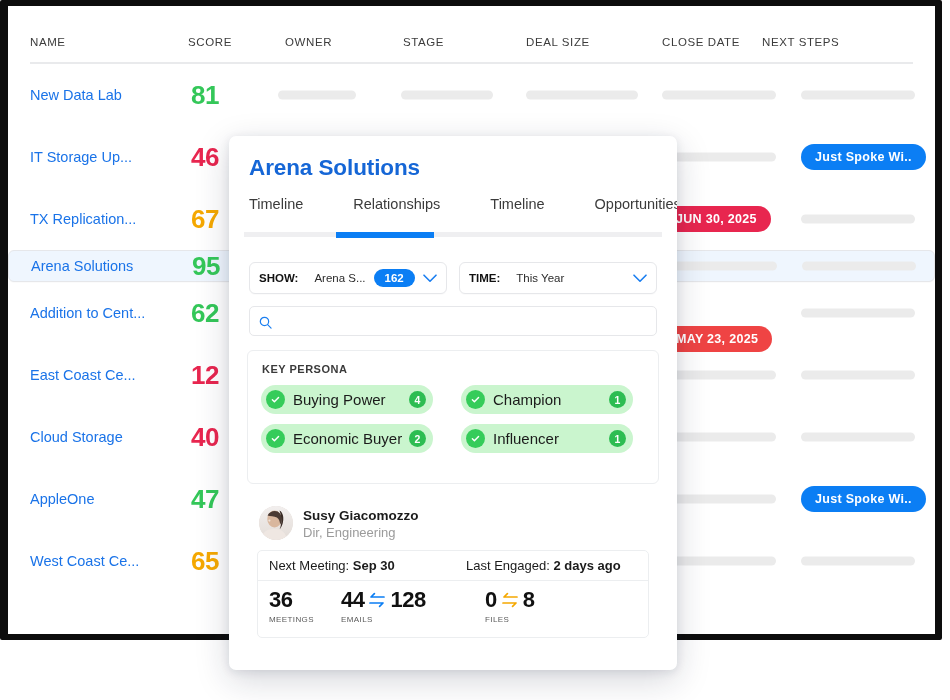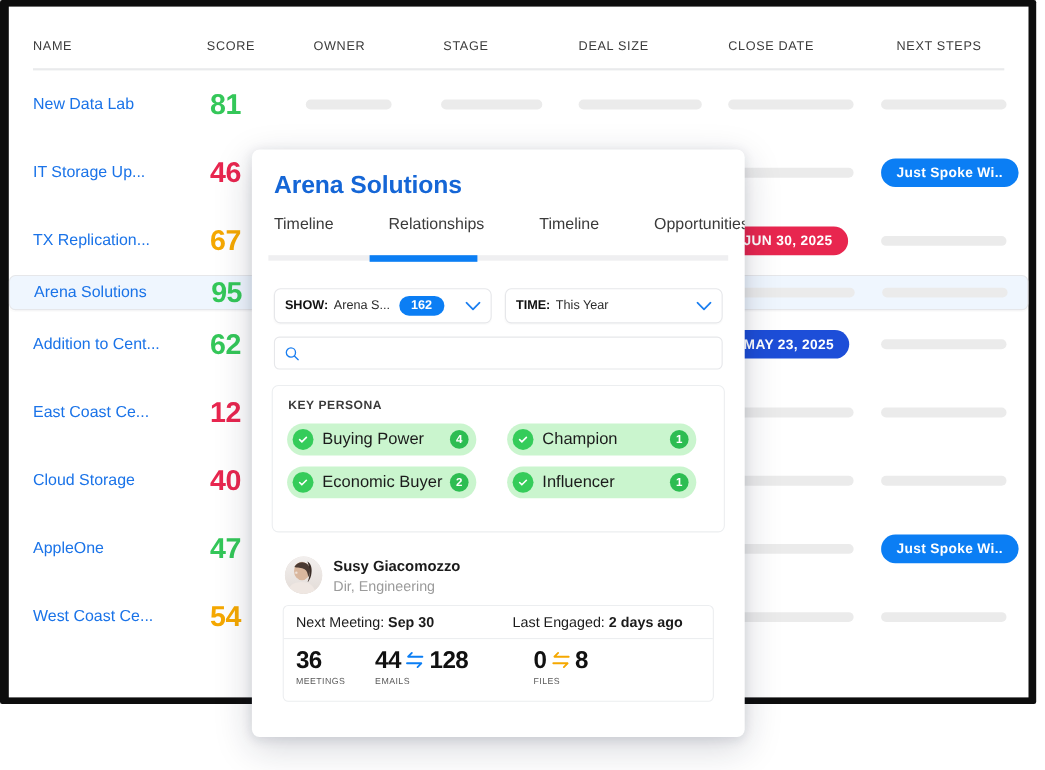--- a/index.html
+++ b/index.html
@@ -132,21 +132,21 @@
     border-radius: 6px;
     background: #fff;
     display: flex; align-items: center;
     padding: 0 9px;
     white-space: nowrap;
     box-shadow: 0 1px 1px rgba(0,0,0,.02);
   }
   .sel.a { width: 198px; }
   .sel.b { width: 198px; align-items: center; }
   .sel-lbl { font-size: 11.5px; font-weight: bold; color: #111; }
-  .sel-val { font-size: 11.5px; color: #2b2b2b; margin-left: 5px; }
+  .sel-val { font-size: 11.5px; color: #2b2b2b; margin-left: 16px; }
   .count-pill {
     margin-left: 8px;
     background: #0b7ef4; color: #fff;
     border-radius: 11px;
     font-size: 11.5px; font-weight: bold;
     padding: 2px 11px;
     line-height: 14px;
   }
   .chev { margin-left: auto; color: #1a7ef0; font-size: 13px; line-height: 1; }
 
@@ -242,21 +242,21 @@
     <div id="screen">
 
       <div class="table">
         <div class="thead">
           <div class="th" style="left:22px">NAME</div>
           <div class="th" style="left:180px">SCORE</div>
           <div class="th" style="left:277px">OWNER</div>
           <div class="th" style="left:395px">STAGE</div>
           <div class="th" style="left:518px">DEAL SIZE</div>
           <div class="th" style="left:654px">CLOSE DATE</div>
-          <div class="th" style="left:807px">NEXT STEPS</div>
+          <div class="th" style="left:754px">NEXT STEPS</div>
           <div class="head-rule"></div>
         </div>
         <div class="rows" id="rows">
             <div class="row">
               <div class="cell-name">New Data Lab</div>
               <div class="cell-score" style="color: rgb(52, 199, 89);">81</div>
               <div class="bar" style="left: 270px; width: 78px;"></div>
               <div class="bar" style="left: 393px; width: 92px;"></div>
               <div class="bar" style="left: 518px; width: 112px;"></div>
               <div class="bar" style="left: 654px; width: 114px;"></div>
@@ -288,21 +288,21 @@
               <div class="bar" style="left: 518px; width: 112px;"></div>
               <div class="bar" style="left: 654px; width: 114px;"></div>
               <div class="bar" style="left: 793px; width: 114px;"></div>
             </div>
             <div class="row">
               <div class="cell-name">Addition to Cent...</div>
               <div class="cell-score" style="color: rgb(52, 199, 89);">62</div>
               <div class="bar" style="left: 270px; width: 78px;"></div>
               <div class="bar" style="left: 393px; width: 92px;"></div>
               <div class="bar" style="left: 518px; width: 112px;"></div>
-              <div class="pill" style="left: 654px; background: #1d4ed8;">MAY 23, 2025</div>
+              <div class="pill" style="left: 654px; background: #ef4444; margin-top: 26px;">MAY 23, 2025</div>
               <div class="bar" style="left: 793px; width: 114px;"></div>
             </div>
             <div class="row">
               <div class="cell-name">East Coast Ce...</div>
               <div class="cell-score" style="color: rgb(232, 38, 79);">12</div>
               <div class="bar" style="left: 270px; width: 78px;"></div>
               <div class="bar" style="left: 393px; width: 92px;"></div>
               <div class="bar" style="left: 518px; width: 112px;"></div>
               <div class="bar" style="left: 654px; width: 114px;"></div>
               <div class="bar" style="left: 793px; width: 114px;"></div>
@@ -320,21 +320,21 @@
               <div class="cell-name">AppleOne</div>
               <div class="cell-score" style="color: rgb(52, 199, 89);">47</div>
               <div class="bar" style="left: 270px; width: 78px;"></div>
               <div class="bar" style="left: 393px; width: 92px;"></div>
               <div class="bar" style="left: 518px; width: 112px;"></div>
               <div class="bar" style="left: 654px; width: 114px;"></div>
               <div class="pill" style="left: 793px; background: rgb(11, 126, 244);">Just Spoke Wi..</div>
             </div>
             <div class="row">
               <div class="cell-name">West Coast Ce...</div>
-              <div class="cell-score" style="color: rgb(245, 168, 0);">54</div>
+              <div class="cell-score" style="color: rgb(245, 168, 0);">65</div>
               <div class="bar" style="left: 270px; width: 78px;"></div>
               <div class="bar" style="left: 393px; width: 92px;"></div>
               <div class="bar" style="left: 518px; width: 112px;"></div>
               <div class="bar" style="left: 654px; width: 114px;"></div>
               <div class="bar" style="left: 793px; width: 114px;"></div>
             </div>
           </div>
       </div>
 
     </div>

